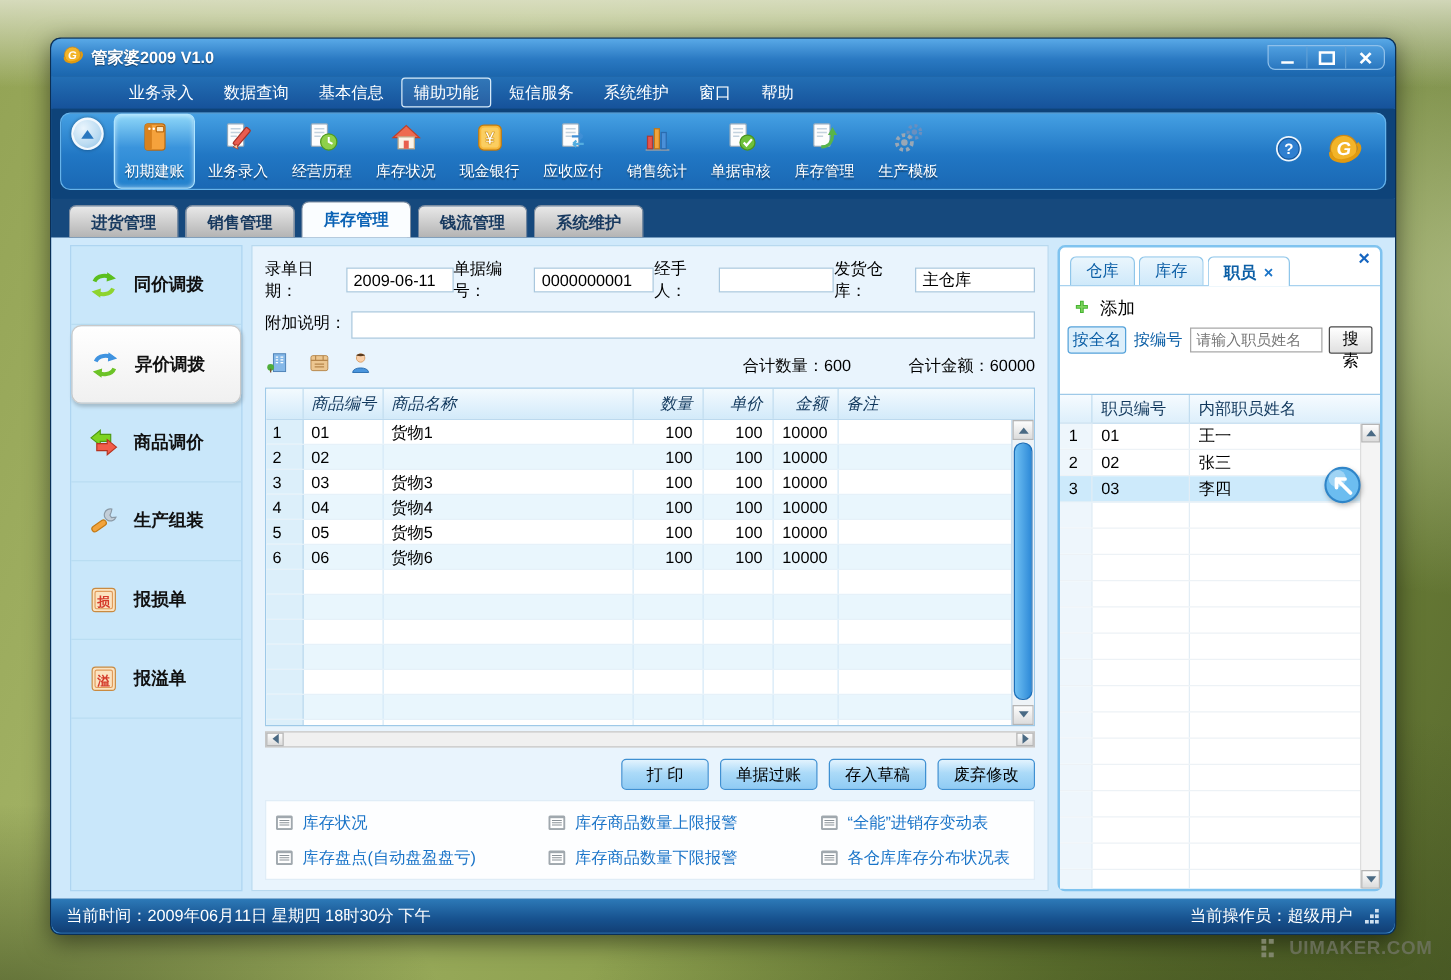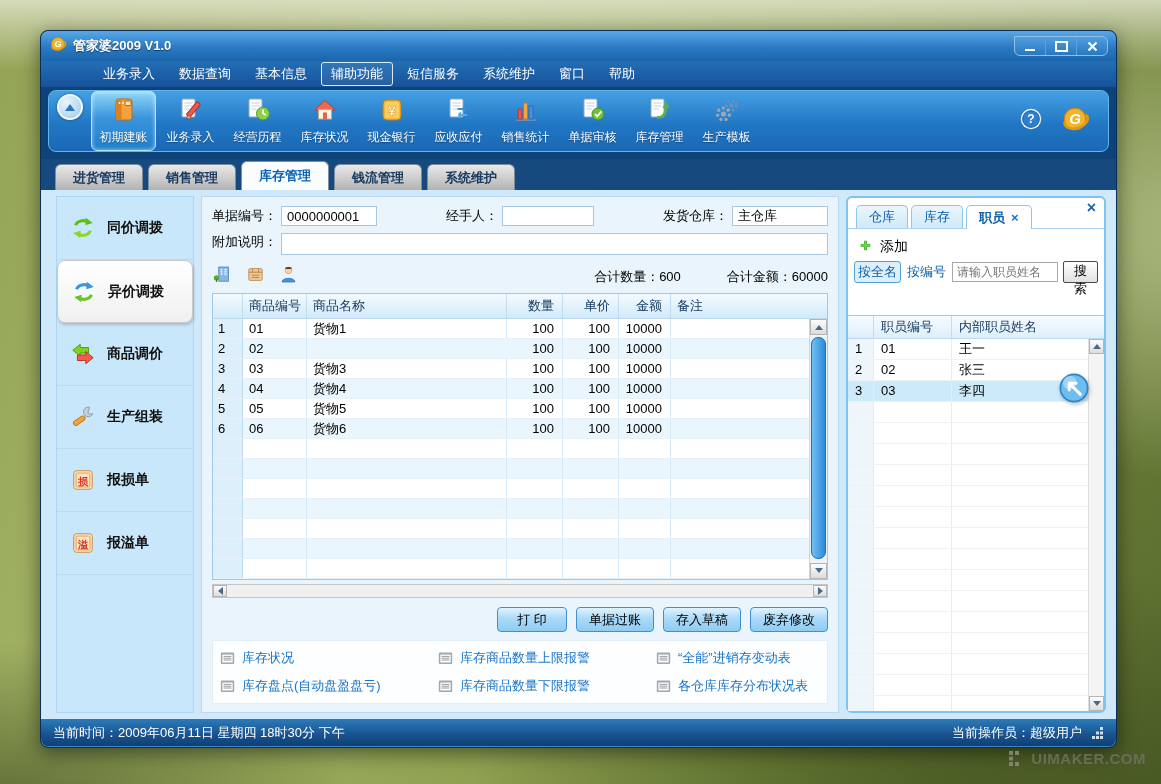--- a/index.html
+++ b/index.html
@@ -65,21 +65,21 @@
   .f-field{display:flex;align-items:center;gap:4px;}
   .f-input{height:20px;border:1px solid #a9c7de;font-size:13px;padding:0 5px;font-family:inherit;background:#fff;box-sizing:border-box;}
   .form-row2{display:flex;align-items:flex-start;gap:4px;padding:4px 10px;font-size:13px;}
   .note-input{flex:1;height:20px;border:1px solid #a9c7de;font-size:13px;padding:0 5px;font-family:inherit;background:#fff;}
   .icon-row{display:flex;align-items:center;gap:12px;padding:5px 10px 4px;}
   .totals{margin-left:auto;display:flex;gap:46px;font-size:13px;color:#000;}
   
   .grid-wrap{position:relative;margin:0 10px;height:306px;border:1px solid #9ec9e8;background:#fff;overflow:hidden;}
   .g-header{display:flex;height:24px;background:linear-gradient(#f3fafe,#d3eafa);border-bottom:1px solid #bcd9ee;
     font-size:13px;color:#10375c;}
-  .g-hcell{border-right:1px solid #c2ddf0;line-height:24px;padding-left:6px;box-sizing:border-box;flex:none;}
+  .g-hcell{border-right:1px solid #c2ddf0;line-height:24px;padding-left:6px;box-sizing:border-box;flex:none;font-style:italic;}
   .g-hcell.num{text-align:right;padding-right:8px;padding-left:0;}
   .g-hcell.fill{flex:1;border-right:none;}
   .g-body{position:absolute;top:25px;left:0;right:17px;bottom:0;}
   .g-row{display:flex;height:20px;border-bottom:1px solid #e6f1f9;box-sizing:border-box;font-size:13px;color:#000;}
   .g-row.alt{background:#e9f6fd;}
   .g-cell{border-right:1px solid #d5e9f7;line-height:19px;padding-left:6px;box-sizing:border-box;flex:none;overflow:hidden;}
   .g-cell.rownum{background:#dceffa;border-right:1px solid #bcd9ee;padding-left:5px;}
   .g-cell.num{text-align:right;padding-right:8px;padding-left:0;}
   .g-cell.fill{flex:1;border-right:none;}
   .g-vscroll{position:absolute;top:25px;right:0;bottom:0;width:17px;background:#eef3f7;border-left:1px solid #c0d8ea;}
@@ -345,20 +345,24 @@
               <rect x="6.5" y="6.5" width="15" height="15" rx="1.5" fill="none" stroke="#e09a5a"></rect>
               <text x="14" y="19" text-anchor="middle" font-size="11" font-weight="bold" fill="#d43a2a">溢</text>
             </svg></div>
           <div>报溢单</div>
         </div>
       </div>
 
     <div class="main">
       <div class="form-row1">
           <div class="f-field">
+            <div>录单日期：</div>
+            <input class="f-input" value="2009-06-11" style="width: 86px;">
+          </div>
+          <div class="f-field">
             <div>单据编号：</div>
             <input class="f-input" value="0000000001" style="width: 96px;">
           </div>
           <div class="f-field">
             <div>经手人：</div>
             <input class="f-input" style="width: 92px;">
           </div>
           <div class="f-field">
             <div>发货仓库：</div>
             <input class="f-input" value="主仓库" style="width: 96px;">

